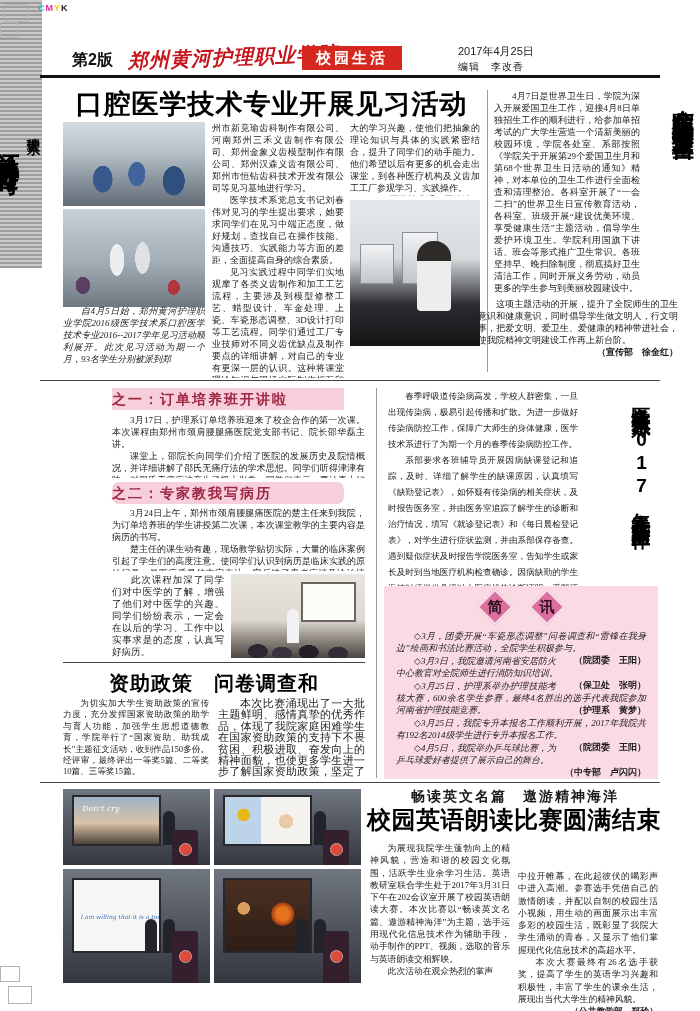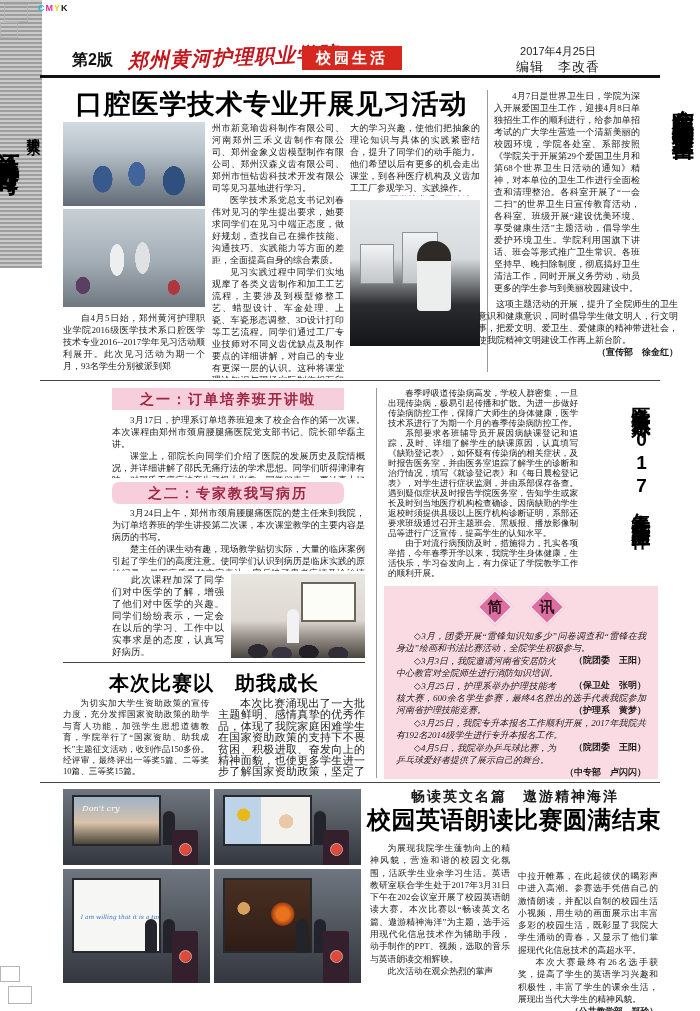--- a/index.html
+++ b/index.html
@@ -9,22 +9,22 @@
   
   .regbox{position:absolute;border:1px solid #b5b5b5;background:transparent;}
   .cmyk{position:absolute;left:38px;top:3px;font:bold 9px "Liberation Sans",sans-serif;letter-spacing:1px;}
   .cmyk .c{color:#16b8e8}.cmyk .m{color:#e8289a}.cmyk .y{color:#e8d116}.cmyk .k{color:#222}
   
   .edition{left:72px;top:50px;font:bold 16px "Liberation Sans",sans-serif;color:#111;}
   .masthead{left:128px;top:44px;font:italic bold 20px "DejaVu Serif",serif;color:#c5161d;
             transform:rotate(-2deg);letter-spacing:1px;white-space:nowrap;}
   .badge{left:302px;top:46px;width:100px;height:24px;background:var(--accent,#d6281f);
          color:#fff;font:bold 15px/24px "Liberation Sans",sans-serif;text-align:center;letter-spacing:3px;}
-  .dateblk{left:458px;top:44px;width:200px;text-align:center;font:11px/15px "Liberation Sans",sans-serif;color:#222;}
-  .dateblk .ed{font-size:13px;letter-spacing:1px;}
+  .dateblk{left:458px;top:44px;width:200px;text-align:left;font:11px/15px "Liberation Sans",sans-serif;color:#222;}
+  .dateblk .ed{font-size:10px;letter-spacing:1px;}
   .hrule{left:40px;top:75px;width:620px;height:3px;background:#111;}
   .vline{position:absolute;width:1px;background:#9a9a9a;}
   .hline{position:absolute;height:1px;background:#444;}
   
   .t{font-size:9px;line-height:12px;text-align:justify;overflow:hidden;}
   .t p{margin:0;}
   .ind{text-indent:2em;}
   .sig{font-family:"Liberation Sans",sans-serif;font-weight:bold;float:right;}
   .sigline{text-align:right;font-family:"Liberation Sans",sans-serif;font-weight:bold;}
   .h-main{font-family:"Liberation Sans",sans-serif;font-weight:bold;color:#000;}
@@ -80,21 +80,21 @@
   .pfig{position:absolute;width:12px;height:34px;border-radius:6px 6px 0 0;background:#23242b;bottom:26%;}
   .fig1{right:24%;} .fig2{right:36%;}
   
   .banner{left:63px;top:388px;width:42px;height:268px;
           background:repeating-linear-gradient(180deg,#c9c9c9 0 2px,#9d9d9d 2px 4px);
           display:flex;flex-direction:column;align-items:center;justify-content:flex-start;
           writing-mode:vertical-rl;text-orientation:upright;color:#000;padding-top:6px;box-sizing:border-box;}
   .banner .small{font:bold 13px "Liberation Sans",sans-serif;letter-spacing:2px;}
   .banner .big{font:bold 27px "DejaVu Serif",serif;letter-spacing:3px;margin-top:4px;}
   .pinkbar{position:absolute;background:var(--pink_bar,#f7cfdc);color:var(--header_text,#9e2742);
-           font:bold 14px/22px "Liberation Sans",sans-serif;letter-spacing:2px;box-sizing:border-box;text-align:center;}
+           font:bold 14px/22px "Liberation Sans",sans-serif;letter-spacing:2px;box-sizing:border-box;}
   
   .briefs{left:384px;top:586px;width:274px;height:193px;background:var(--pink_box,#fbdbe3);
           box-sizing:border-box;padding:8px 12px 6px 12px;}
   .bhead{display:flex;justify-content:center;gap:26px;margin-bottom:10px;}
   .diamond{width:26px;height:26px;transform:rotate(45deg);background:var(--diamond,#dc6fa0);
            box-shadow:inset 0 0 0 2px #f6e2ea;display:flex;align-items:center;justify-content:center;}
   .diamond b{transform:rotate(-45deg);font:bold 15px "DejaVu Serif",serif;color:#30121f;}
   .brief-item p{margin:0 0 1px 0;font-size:9px;line-height:12px;text-align:justify;text-indent:2em;
                 font-style:italic;}
   .brief-item .sig{font-style:normal;}
@@ -121,21 +121,21 @@
     <div>2017年4月25日</div>
     <div class="ed">编辑　李改香</div>
   </div>
   <div class="abs hrule"></div>
 
   <div class="abs h-main title1">口腔医学技术专业开展见习活动</div>
 
   <div class="ph ph-lab1" style="left:63px;top:122px;width:142px;height:84px;"></div>
   <div class="ph ph-lab2" style="left:63px;top:209px;width:142px;height:98px;"></div>
 
-  <div class="abs t" style="left:63px;top:312px;width:142px;height:66px;">
+  <div class="abs t" style="left:63px;top:305px;width:142px;height:66px;font-style:italic;">
     <p class="ind">自4月5日始，郑州黄河护理职业学院2016级医学技术系口腔医学技术专业2016--2017学年见习活动顺利展开。此次见习活动为期一个月，93名学生分别被派到郑</p>
   </div>
   <div class="abs t" style="left:212px;top:122px;width:132px;height:256px;">
     <p>州市新竟瑜齿科制作有限公司、河南郑州三禾义齿制作有限公司、郑州金象义齿模型制作有限公司、郑州汉森义齿有限公司、郑州市恒钻齿科技术开发有限公司等见习基地进行学习。</p>
     <p class="ind">医学技术系党总支书记刘春伟对见习的学生提出要求，她要求同学们在见习中端正态度，做好规划，查找自己在操作技能、沟通技巧、实践能力等方面的差距，全面提高自身的综合素质。</p>
     <p class="ind">见习实践过程中同学们实地观摩了各类义齿制作和加工工艺流程，主要涉及到模型修整工艺、蜡型设计、车金处理、上瓷、车瓷形态调整、3D设计打印等工艺流程。同学们通过工厂专业技师对不同义齿优缺点及制作要点的详细讲解，对自己的专业有更深一层的认识。这种将课堂理论知识与现场实际制作相互印证的教学方式引发了同学们极</p>
   </div>
   <div class="abs t" style="left:350px;top:122px;width:130px;height:74px;">
     <p>大的学习兴趣，使他们把抽象的理论知识与具体的实践紧密结合，提升了同学们的动手能力。他们希望以后有更多的机会走出课堂，到各种医疗机构及义齿加工工厂参观学习、实践操作。</p>
     <p class="sigline">（医学技术系　周洁洁）</p>
@@ -179,55 +179,55 @@
     <p class="ind">此次课程加深了同学们对中医学的了解，增强了他们对中医学的兴趣。同学们纷纷表示，一定会在以后的学习、工作中以实事求是的态度，认真写好病历。</p>
 
   </div>
   <div class="ph ph-class" style="left:231px;top:574px;width:134px;height:84px;">
     <div class="screen"></div>
     <div class="teacher"></div>
   </div>
 
   <div class="vline" style="left:376px;top:388px;height:390px;"></div>
 
-  <div class="abs t" style="left:388px;top:388px;width:190px;height:198px;font-size:8.6px;line-height:10px;">
+  <div class="abs t" style="left:388px;top:388px;width:190px;height:198px;font-size:8.6px;line-height:16px;">
     <p class="ind">春季呼吸道传染病高发，学校人群密集，一旦出现传染病，极易引起传播和扩散。为进一步做好传染病防控工作，保障广大师生的身体健康，医学技术系进行了为期一个月的春季传染病防控工作。</p>
     <p class="ind">系部要求各班辅导员开展因病缺课登记和追踪，及时、详细了解学生的缺课原因，认真填写《缺勤登记表》，如怀疑有传染病的相关症状，及时报告医务室，并由医务室追踪了解学生的诊断和治疗情况，填写《就诊登记表》和《每日晨检登记表》，对学生进行症状监测，并由系部保存备查。遇到疑似症状及时报告学院医务室，告知学生或家长及时到当地医疗机构检查确诊。因病缺勤的学生返校时须提供县级以上医疗机构诊断证明，系部还要求班级通过召开主题班会、黑板报、播放影像制品等进行广泛宣传，提高学生的认知水平。</p>
     <p class="ind">由于对流行病预防及时，措施得力，扎实各项举措，今年春季开学以来，我院学生身体健康，生活快乐，学习奋发向上，有力保证了学院教学工作的顺利开展。</p>
   </div>
   <div class="abs vtitle" style="left:586px;top:392px;width:72px;height:232px;font-size:19px;line-height:34px;">医学技术系做好2017年春季传染病防控工作</div>
 
   <div class="abs briefs">
     <div class="bhead">
       <div class="diamond">
           <b>简</b>
         </div>
       <div class="diamond">
           <b>讯</b>
         </div>
     </div>
     <div class="brief-item">
-      <p><span>◇3月，团委开展“雷锋知识知多少”问卷调查和“雷锋在我身边”绘画和书法比赛活动，全院学生积极参与。</span><span class="sig">（院团委　王阳）</span></p>
+      <p><span>◇3月，团委开展“车瓷形态调整”问卷调查和“雷锋在我身边”绘画和书法比赛活动，全院学生积极参与。</span><span class="sig">（院团委　王阳）</span></p>
       </div>
     <div class="brief-item">
       <p><span>◇3月3日，我院邀请河南省安居防火中心教官对全院师生进行消防知识培训。</span><span class="sig">（保卫处　张明）</span></p>
       </div>
     <div class="brief-item">
       <p><span>◇3月25日，护理系举办护理技能考核大赛，600余名学生参赛，最终4名胜出的选手代表我院参加河南省护理技能竞赛。</span><span class="sig">（护理系　黄梦）</span></p>
       </div>
     <div class="brief-item">
       <p><span>◇3月25日，我院专升本报名工作顺利开展，2017年我院共有192名2014级学生进行专升本报名工作。</span><span class="sig">（院团委　王阳）</span></p>
       </div>
     <div class="brief-item">
       <p><span>◇4月5日，我院举办乒乓球比赛，为乒乓球爱好者提供了展示自己的舞台。</span><span class="sig">（中专部　卢闪闪）</span></p>
       </div>
   </div>
 
   <div class="hline" style="left:63px;top:662px;width:302px;"></div>
-  <div class="abs h-main" style="left:63px;top:670px;width:302px;text-align:center;font-size:20px;letter-spacing:1px;">本次比赛以　助我成长</div>
+  <div class="abs h-main" style="left:63px;top:670px;width:302px;text-align:center;font-size:20px;letter-spacing:1px;">资助政策　问卷调查和</div>
   <div class="abs t" style="left:63px;top:698px;width:146px;height:80px;font-size:8.6px;line-height:11.4px;">
     <p class="ind">为切实加大学生资助政策的宣传力度，充分发挥国家资助政策的助学与育人功能，加强学生思想道德教育，学院举行了“国家资助、助我成长”主题征文活动，收到作品150多份。经评审，最终评出一等奖5篇、二等奖10篇、三等奖15篇。</p>
   </div>
   <div class="abs t" style="left:218px;top:698px;width:147px;height:80px;font-size:11px;line-height:11.4px;">
     <p class="ind">本次比赛涌现出了一大批主题鲜明、感情真挚的优秀作品，体现了我院家庭困难学生在国家资助政策的支持下不畏贫困、积极进取、奋发向上的精神面貌，也使更多学生进一步了解国家资助政策，坚定了成才的信心。</p>
   </div>
 
   <div class="hline" style="left:40px;top:782px;width:620px;"></div>
 
   <div class="abs kicker">畅读英文名篇　遨游精神海洋</div>

